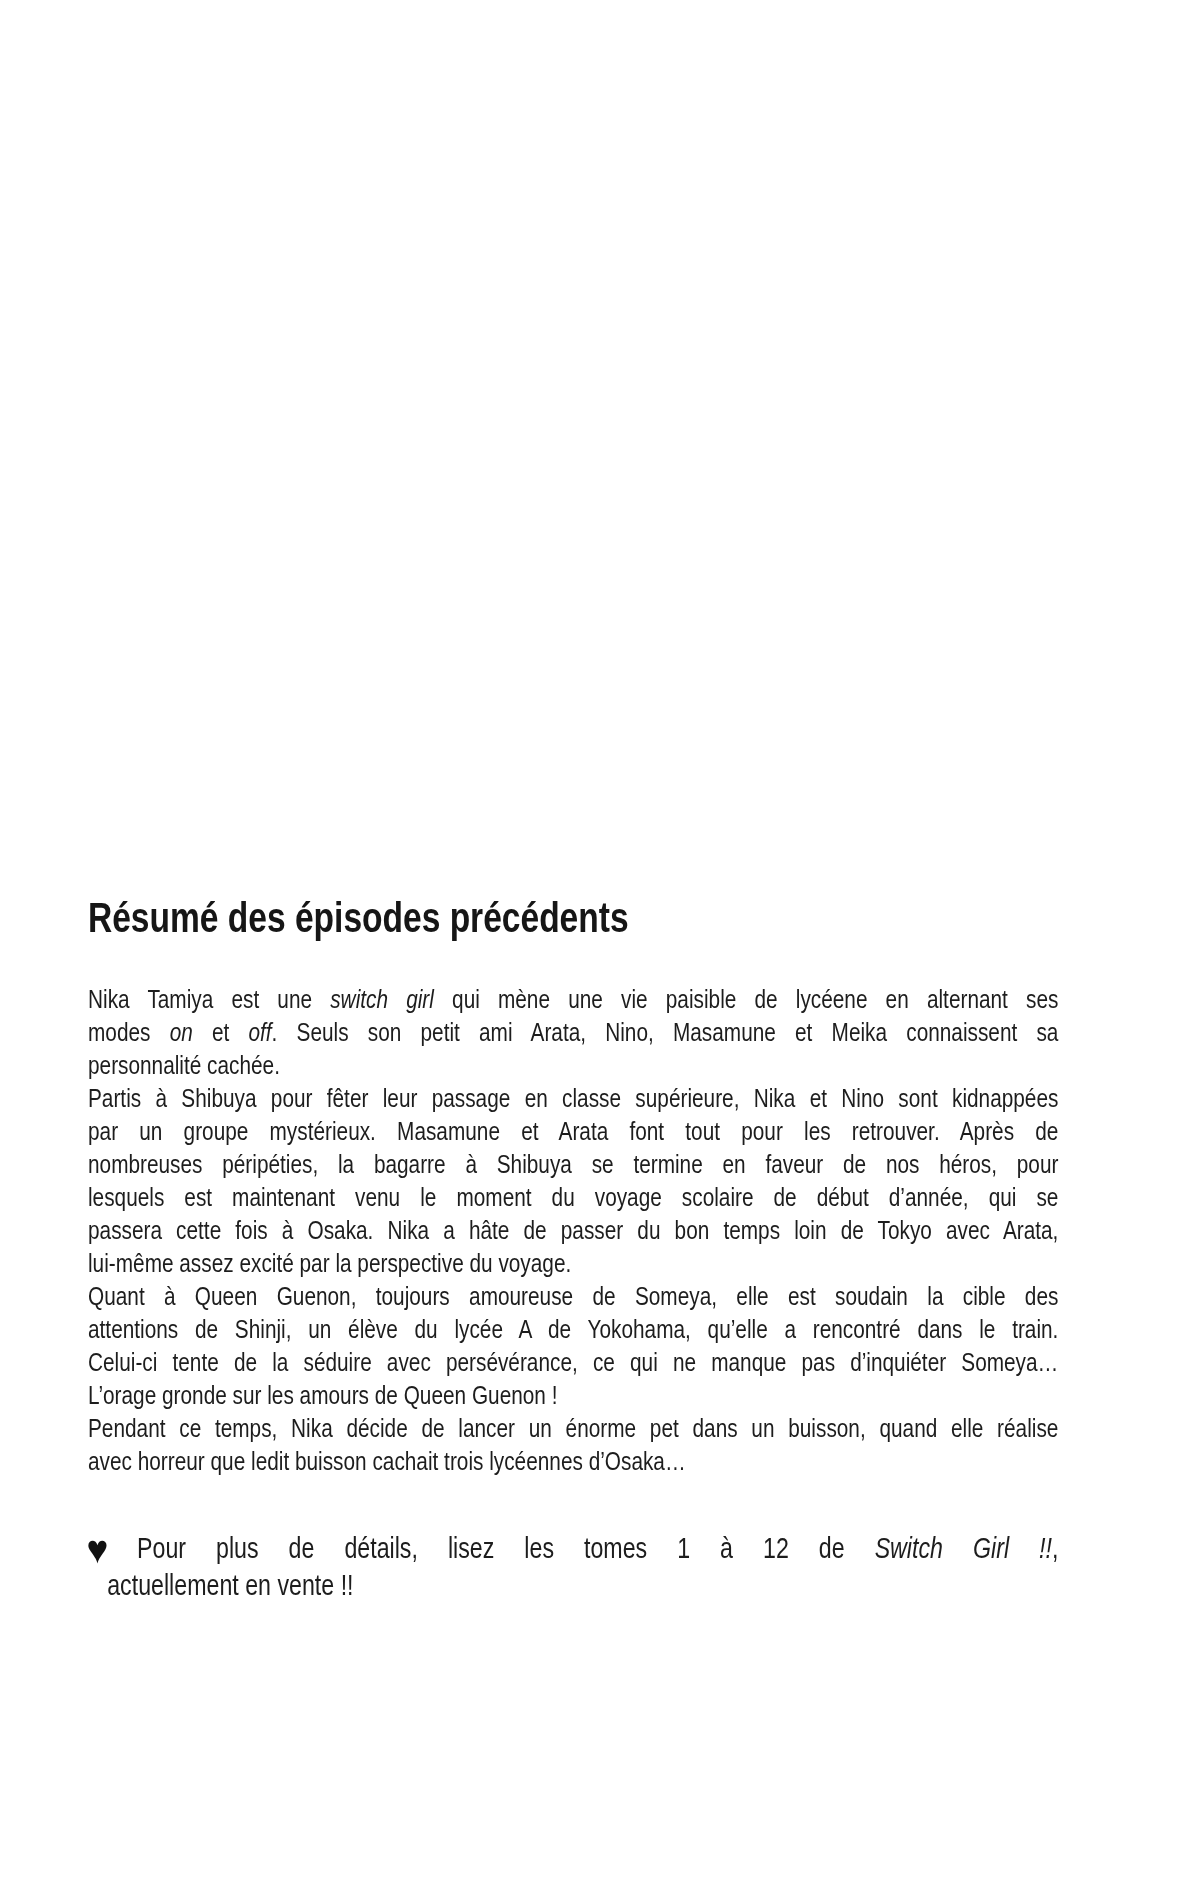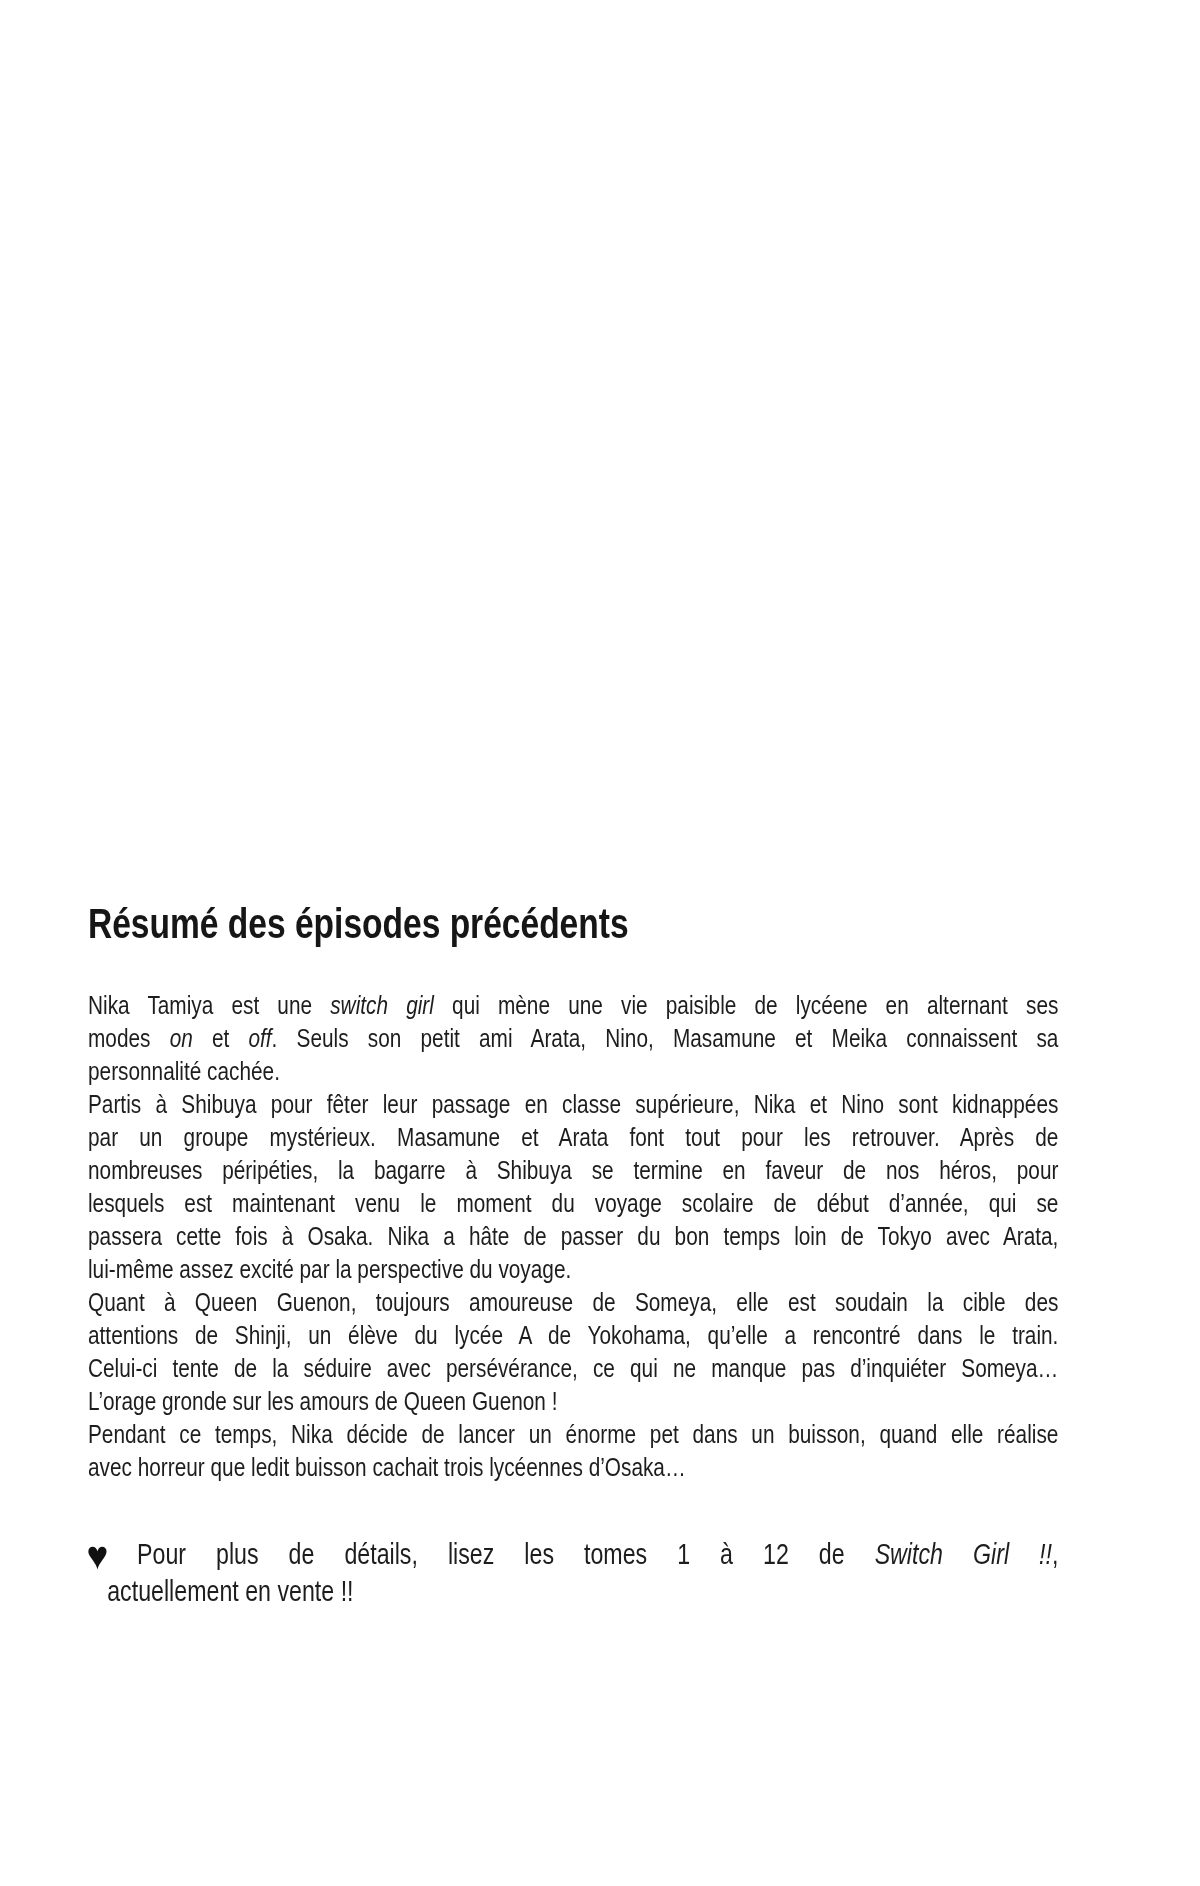--- a/index.html
+++ b/index.html
@@ -12,21 +12,20 @@
     height: 1886px;
     position: relative;
     overflow: hidden;
     font-family: "Liberation Sans", "DejaVu Sans", sans-serif;
     color: #1d1d1d;
   }
   .page {
     position: absolute;
     inset: 0;
     background: #ffffff;
-    margin-top: 6px;
   }
   
   .heading {
     position: absolute;
     left: 88px;
     top: 894px;
     font-size: 43px;
     font-weight: bold;
     line-height: 1.1;
     color: #161616;

